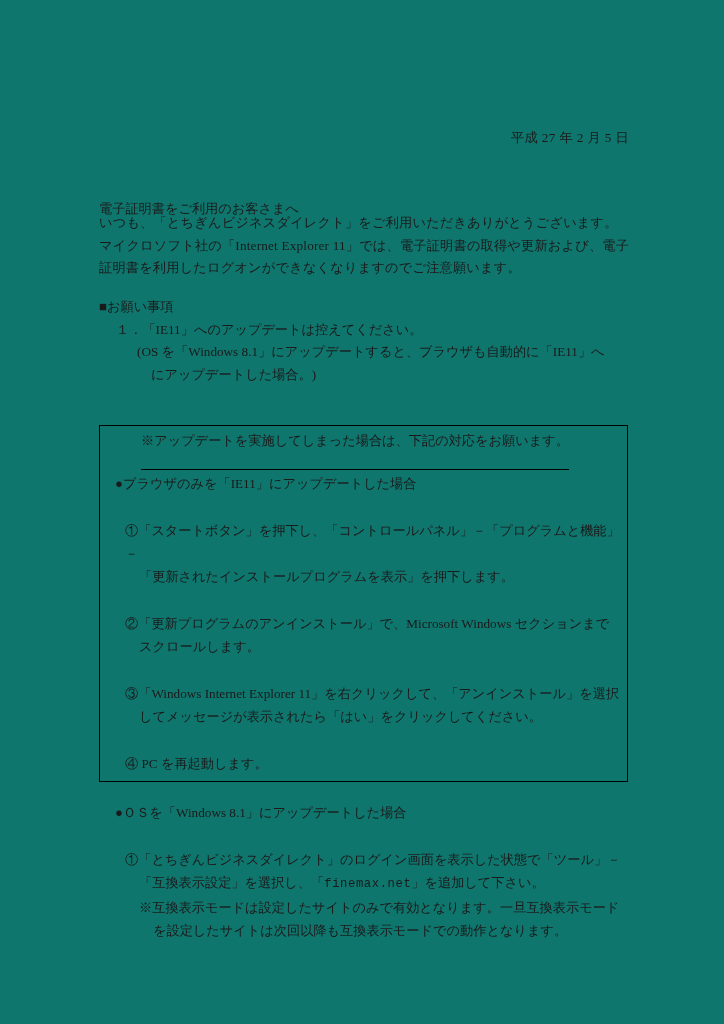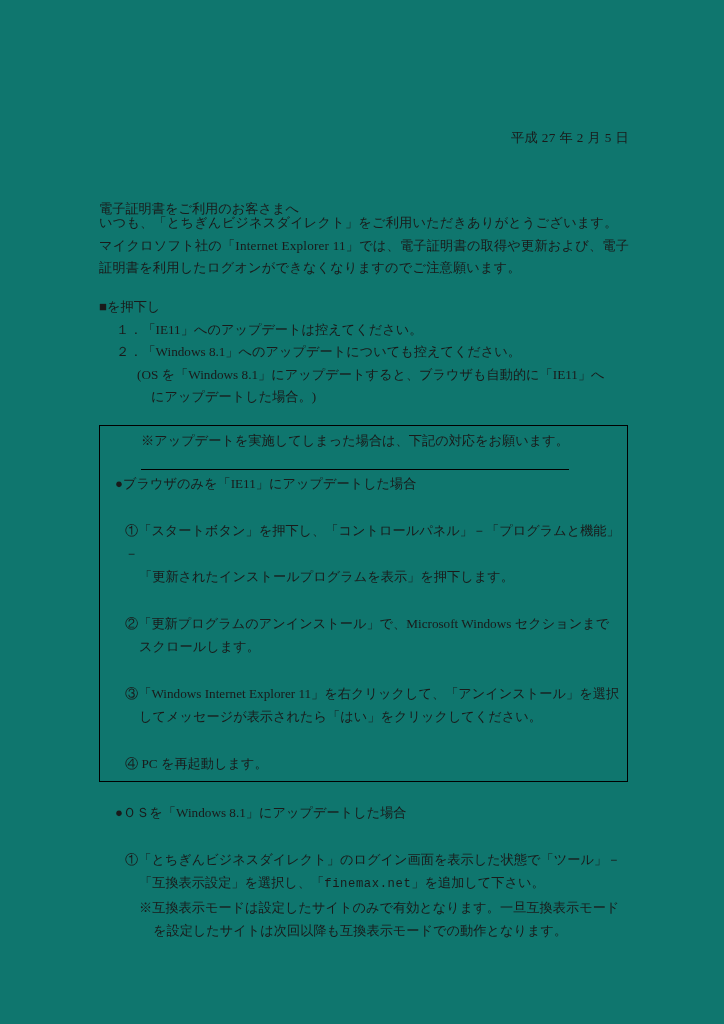--- a/index.html
+++ b/index.html
@@ -154,23 +154,22 @@
 
   <div class="salutation">電子証明書をご利用のお客さまへ</div>
 
   <div class="intro">
     <div class="line">いつも、「とちぎんビジネスダイレクト」をご利用いただきありがとうございます。</div>
     <div class="line">マイクロソフト社の「Internet Explorer 11」では、電子証明書の取得や更新および、電子</div>
     <div class="line">証明書を利用したログオンができなくなりますのでご注意願います。</div>
   </div>
 
   <div class="request">
-    <div class="req-heading">■を押下し</div>
+    <div class="req-heading">■お願い事項</div>
     <div class="req-item">１．「IE11」へのアップデートは控えてください。</div>
-    <div class="req-item">２．「Windows 8.1」へのアップデートについても控えてください。</div>
     <div class="req-sub">(OS を「Windows 8.1」にアップデートすると、ブラウザも自動的に「IE11」へ</div>
     <div class="req-sub2">にアップデートした場合。)</div>
   </div>
 
   <div class="notice-box">
 
     <div>
       <span class="box-title">※アップデートを実施してしまった場合は、下記の対応をお願います。</span>
     </div>
 

